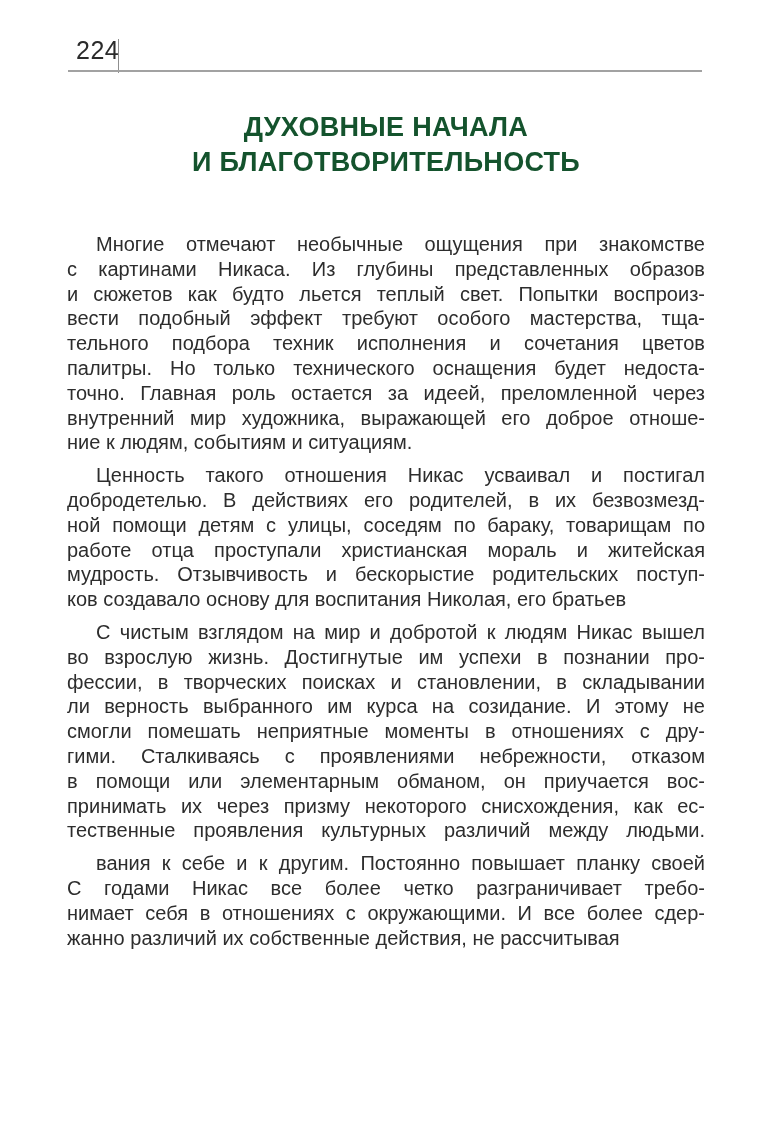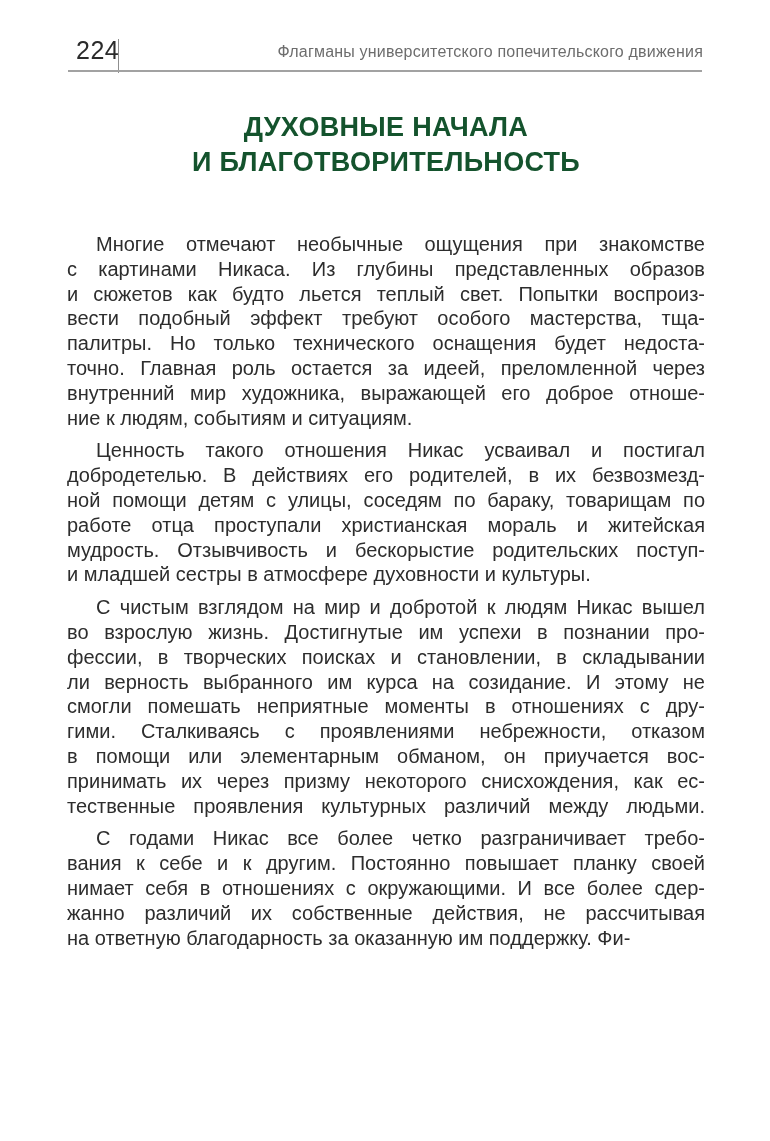--- a/index.html
+++ b/index.html
@@ -77,61 +77,60 @@
   .para .line:first-child { text-indent: 29px; }
   .para.last-natural .line:last-child { text-align-last: left; }
 </style>
 </head>
 <body>
 
 <div class="page">
 
   <span class="pagenum">224</span>
   <span class="vdiv"></span>
-  <span class="running">Флагманы университетского попечительского движения</span>
   <div class="hrule"></div>
 
   <div class="content">
     <h1 class="title">
       <span>ДУХОВНЫЕ НАЧАЛА</span><br>
       <span>И БЛАГОТВОРИТЕЛЬНОСТЬ</span>
     </h1>
     <div class="paras" id="paras">
         <div class="para last-natural">
           <div class="line">Многие отмечают необычные ощущения при знакомстве</div>
           <div class="line">с картинами Никаса. Из глубины представленных образов</div>
           <div class="line">и сюжетов как будто льется теплый свет. Попытки воспроиз-</div>
           <div class="line">вести подобный эффект требуют особого мастерства, тща-</div>
+          <div class="line">тельного подбора техник исполнения и сочетания цветов</div>
           <div class="line">палитры. Но только технического оснащения будет недоста-</div>
           <div class="line">точно. Главная роль остается за идеей, преломленной через</div>
           <div class="line">внутренний мир художника, выражающей его доброе отноше-</div>
           <div class="line">ние к людям, событиям и ситуациям.</div>
         </div>
         <div class="para last-natural">
           <div class="line">Ценность такого отношения Никас усваивал и постигал</div>
           <div class="line">добродетелью. В действиях его родителей, в их безвозмезд-</div>
           <div class="line">ной помощи детям с улицы, соседям по бараку, товарищам по</div>
           <div class="line">работе отца проступали христианская мораль и житейская</div>
           <div class="line">мудрость. Отзывчивость и бескорыстие родительских поступ-</div>
-          <div class="line">и младшей сестры в атмосфере духовности и культуры.</div>
+          <div class="line">ков создавало основу для воспитания Николая, его братьев</div>
         </div>
         <div class="para">
           <div class="line">С чистым взглядом на мир и добротой к людям Никас вышел</div>
           <div class="line">во взрослую жизнь. Достигнутые им успехи в познании про-</div>
           <div class="line">фессии, в творческих поисках и становлении, в складывании</div>
           <div class="line">ли верность выбранного им курса на созидание. И этому не</div>
           <div class="line">смогли помешать неприятные моменты в отношениях с дру-</div>
           <div class="line">гими. Сталкиваясь с проявлениями небрежности, отказом</div>
           <div class="line">в помощи или элементарным обманом, он приучается вос-</div>
           <div class="line">принимать их через призму некоторого снисхождения, как ес-</div>
           <div class="line">тественные проявления культурных различий между людьми.</div>
         </div>
         <div class="para last-natural">
+          <div class="line">вания к себе и к другим. Постоянно повышает планку своей</div>
           <div class="line">С годами Никас все более четко разграничивает требо-</div>
-          <div class="line">вания к себе и к другим. Постоянно повышает планку своей</div>
           <div class="line">нимает себя в отношениях с окружающими. И все более сдер-</div>
           <div class="line">жанно различий их собственные действия, не рассчитывая</div>
-          <div class="line">на ответную благодарность за оказанную им поддержку. Фи-</div>
         </div>
       </div>
   </div>
 
 </div>
 
 </body></html>

